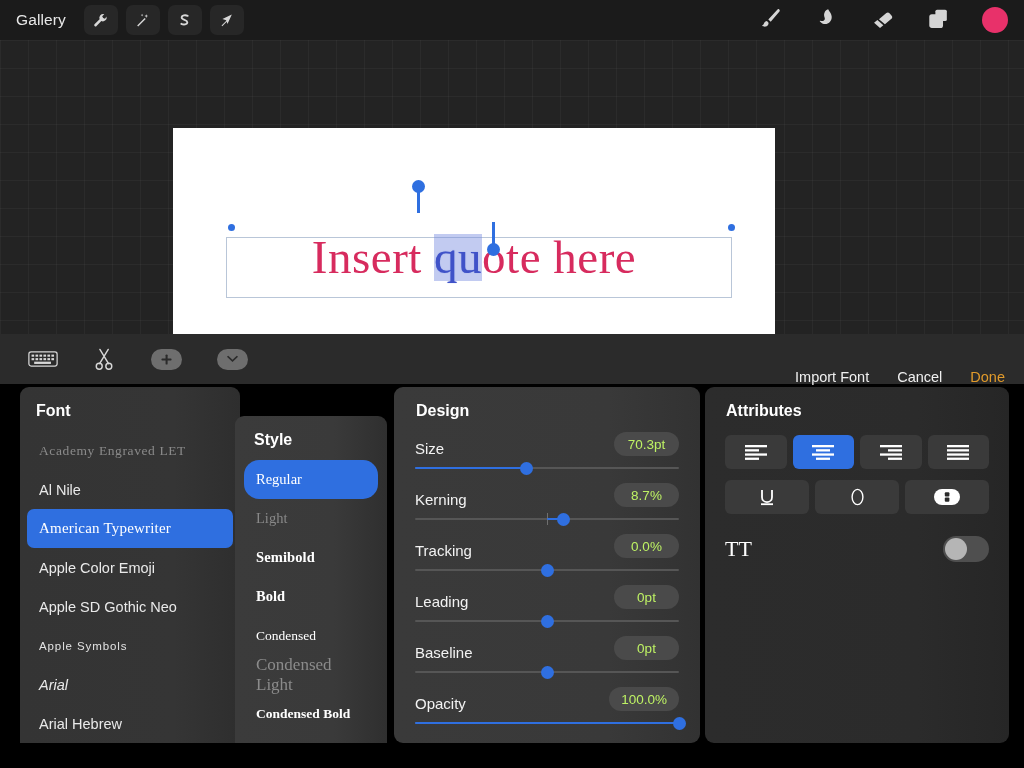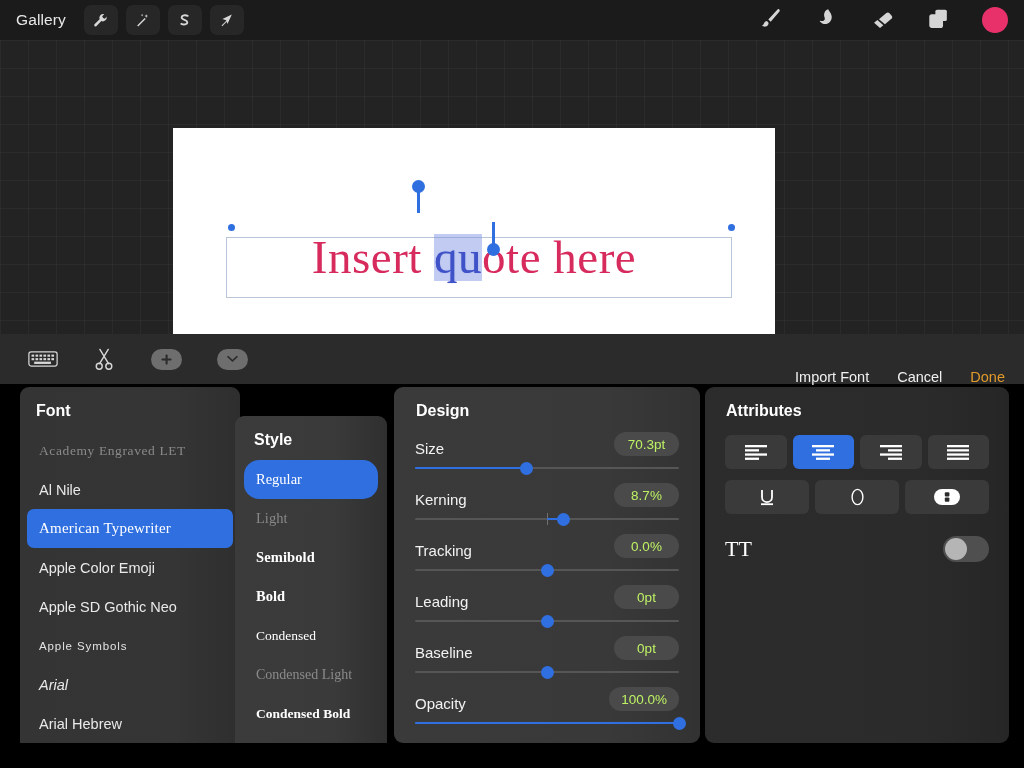--- a/index.html
+++ b/index.html
@@ -134,21 +134,21 @@
     height:39px; display:flex; align-items:center; padding:0 12px;
     margin:0 9px; border-radius:15px; font-size:14.5px;
     font-family:"Liberation Serif", serif;
   }
   .style-row.selected { background:#2f6fe0; color:#fff; }
   .s-regular { }
   .s-light { color:#898989; }
   .s-semibold { font-weight:bold; letter-spacing:.1px; }
   .s-bold { font-weight:bold; }
   .s-cond { font-size:13.5px; }
-  .s-condlight { color:#8b8b8b; font-size:14px; }
+  .s-condlight { color:#8b8b8b; font-size:17px; }
   .s-condbold { font-weight:bold; font-size:13.5px;text-align:right; }
 
   
   #design-panel { left:394px; top:387px; width:306px; height:356px;
     background:linear-gradient(to right,#3a3a3a 0%,#393939 70%,#323232 100%); }
   #design-panel .panel-title { position:absolute; left:22px; top:15px; }
   .design-list { position:absolute; left:0; top:42px; right:0; bottom:0; }
   .design-row { position:relative; height:51px; padding:0 21px; }
   .d-head { display:flex; align-items:center; justify-content:space-between; height:30px; }
   .d-label { font-size:15px; color:#f2f2f2;margin-top:8px; }

